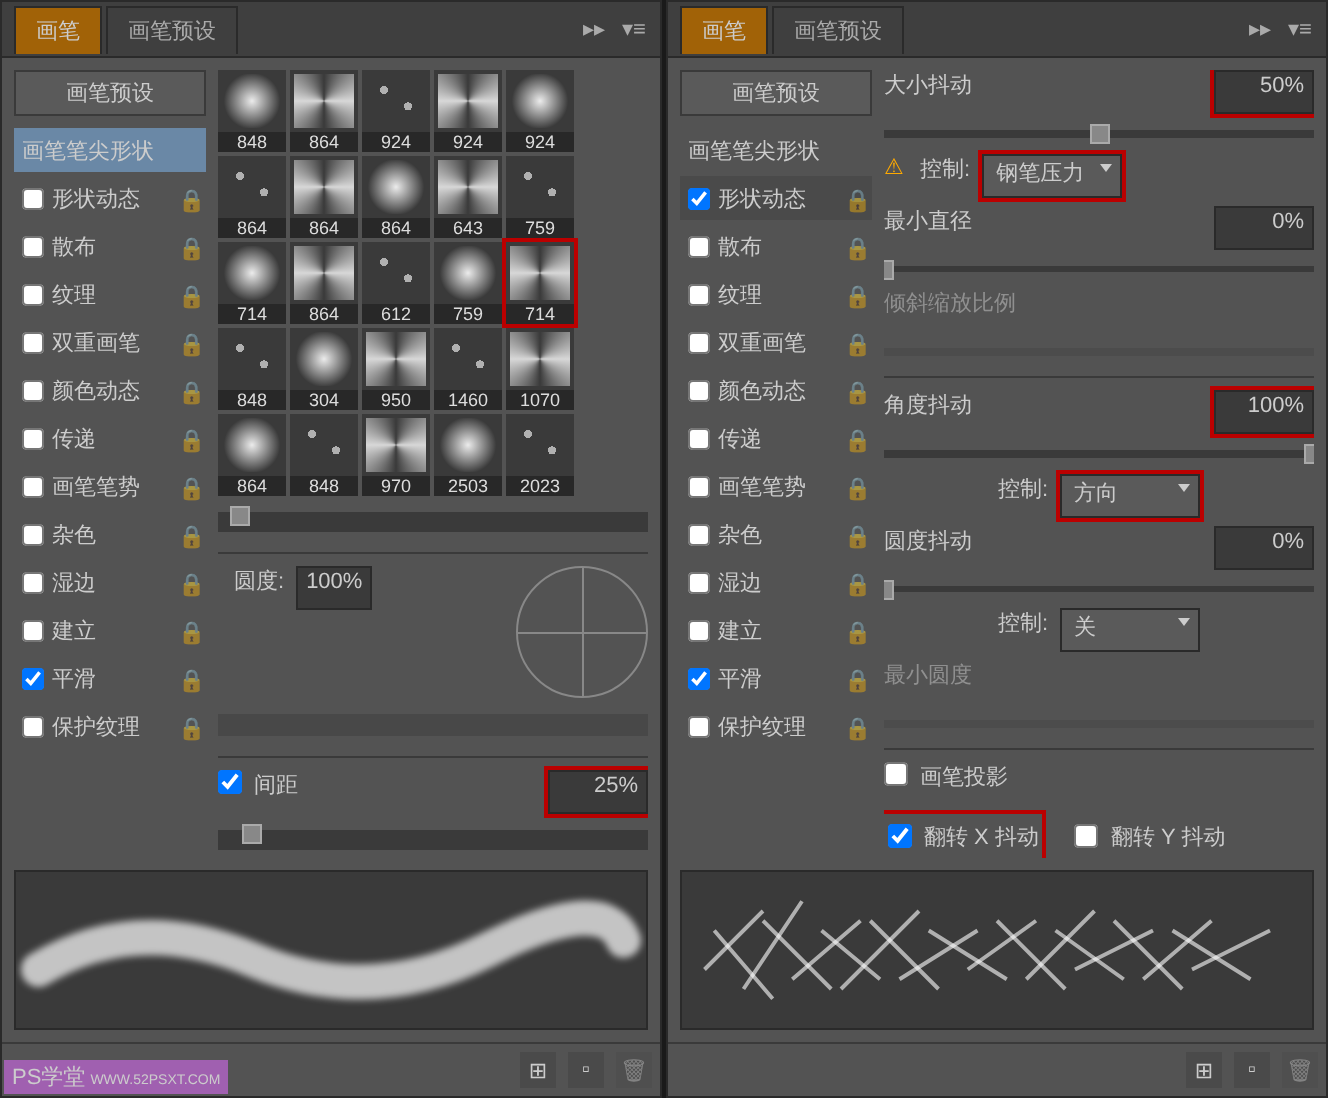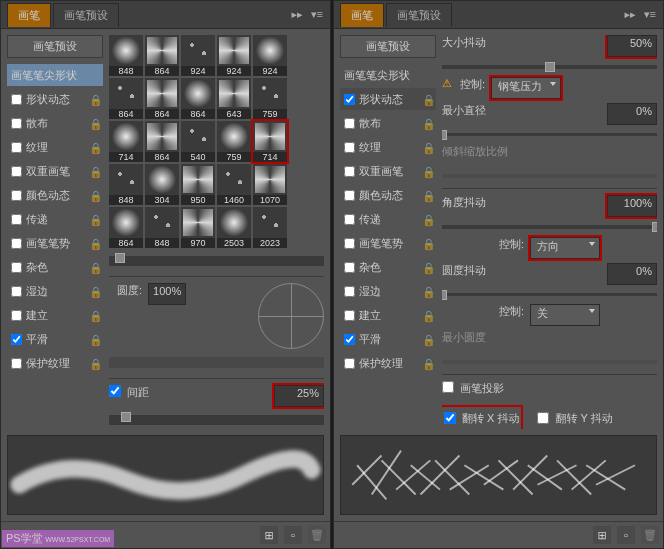--- a/index.html
+++ b/index.html
@@ -177,21 +177,21 @@
             <div class="thumb">
               <div class="g "></div>
               <div class="sz">714</div>
             </div>
             <div class="thumb">
               <div class="g star"></div>
               <div class="sz">864</div>
             </div>
             <div class="thumb">
               <div class="g dots"></div>
-              <div class="sz">540</div>
+              <div class="sz">612</div>
             </div>
             <div class="thumb">
               <div class="g "></div>
               <div class="sz">759</div>
             </div>
             <div class="thumb sel">
               <div class="g star"></div>
               <div class="sz">714</div>
             </div>
             <div class="thumb">

